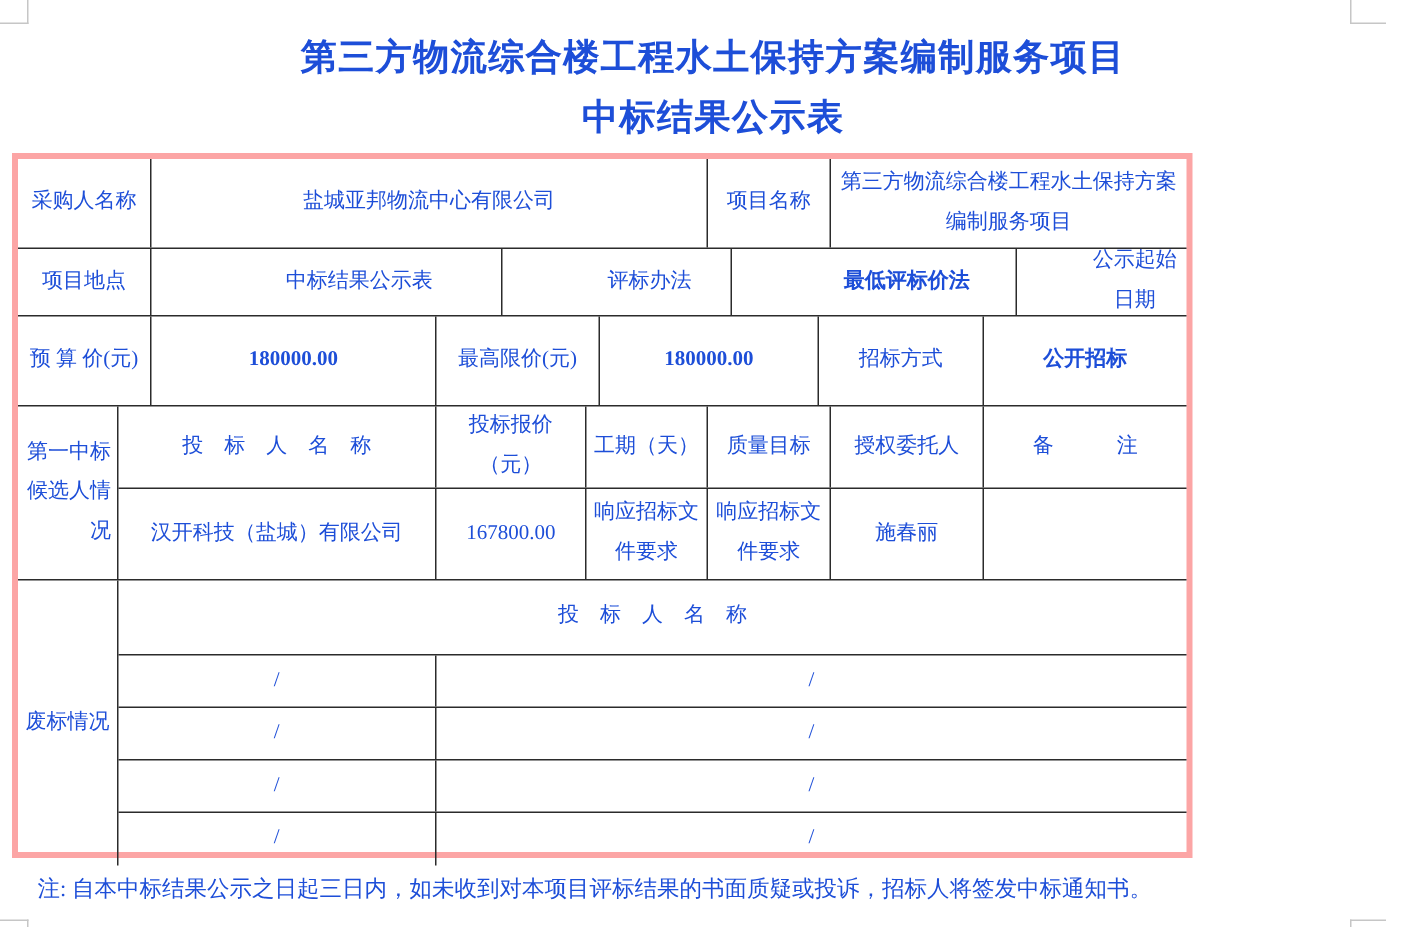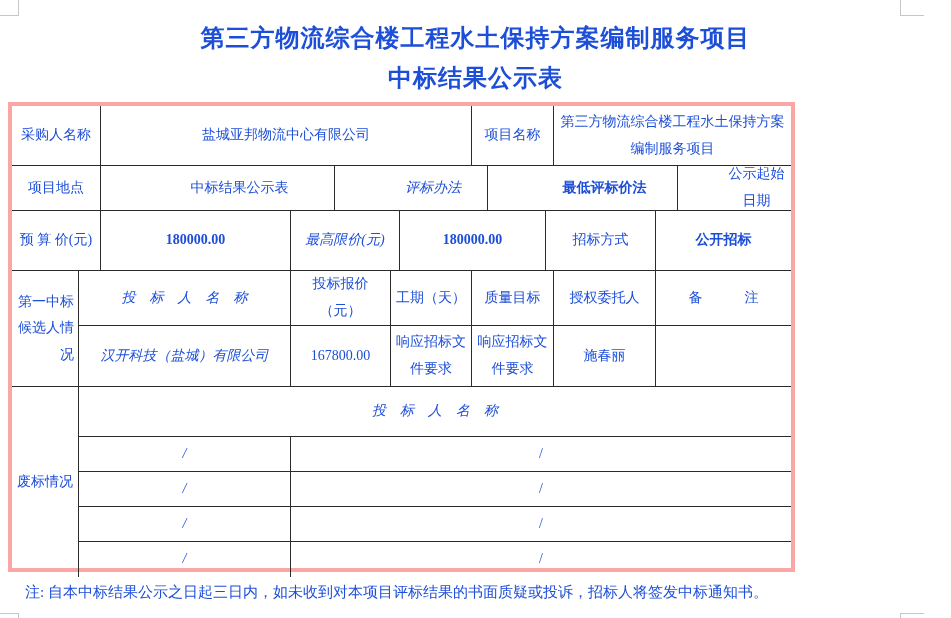--- a/index.html
+++ b/index.html
@@ -33,22 +33,22 @@
   .sub .row:last-child{border-bottom:none;}
   
   .note{position:absolute;left:25px;top:583px;width:910px;font-size:15px;
     white-space:nowrap;}
   
   .mark{position:absolute;box-sizing:border-box;}
   .mark-tl{left:0;top:0;width:19px;height:16px;border-right:1px solid #c6c6c6;border-bottom:1px solid #c6c6c6;}
   .mark-tr{left:900px;top:0;width:24px;height:16px;border-left:1px solid #c6c6c6;border-bottom:1px solid #c6c6c6;}
   .mark-bl{left:0;top:613px;width:19px;height:5px;border-right:1px solid #c6c6c6;border-top:1px solid #c6c6c6;}
   .mark-br{left:900px;top:613px;width:24px;height:5px;border-left:1px solid #c6c6c6;border-top:1px solid #c6c6c6;}.w81{width:81px;}.w82{width:82px;font-family:Liberation Mono, monospace;}.w89{width:89px;}
-  .w100{width:100px;}.w102{width:102px;}.w109{width:109px;font-style:italic;}.w110{width:110px;font-family:Liberation Serif, serif;}
-  .w146{width:146px;}.w190{width:190px;}.w212{width:212px;font-style:italic;}.w371{width:371px;}
+  .w100{width:100px;}.w102{width:102px;}.w109{width:109px;}.w110{width:110px;font-family:Liberation Serif, serif;}
+  .w146{width:146px;}.w190{width:190px;}.w212{width:212px;}.w371{width:371px;}
   .h35{height:35px;}.h45{height:45px;gap:44px;}.h50{height:50px;}.h55{height:55px;}.h60{height:60px;}
 </style>
 </head>
 <body>
 
 <div class="canvas">
 
   <div class="mark mark-tl"></div>
   <div class="mark mark-tr"></div>
   <div class="mark mark-bl"></div>

